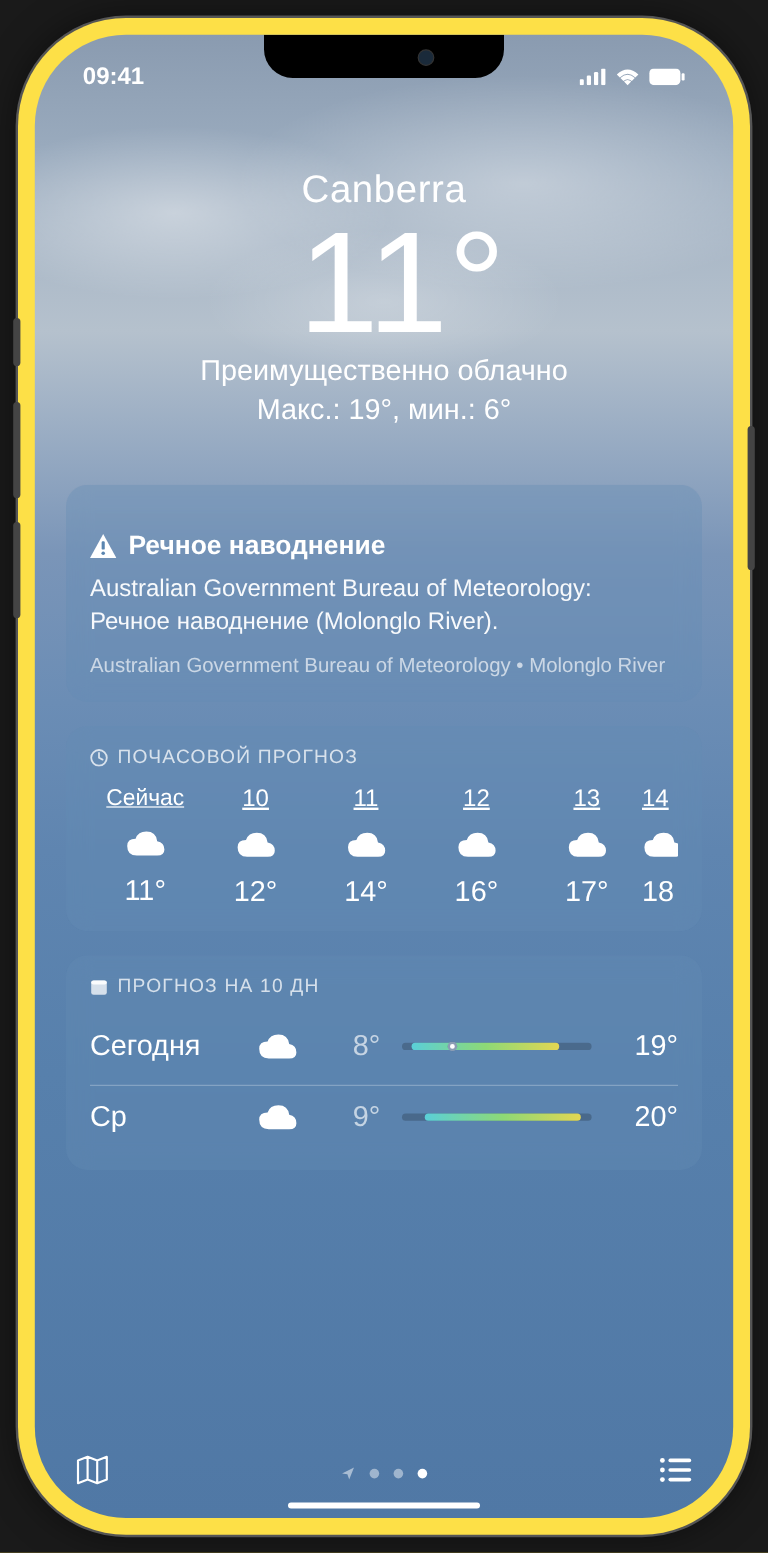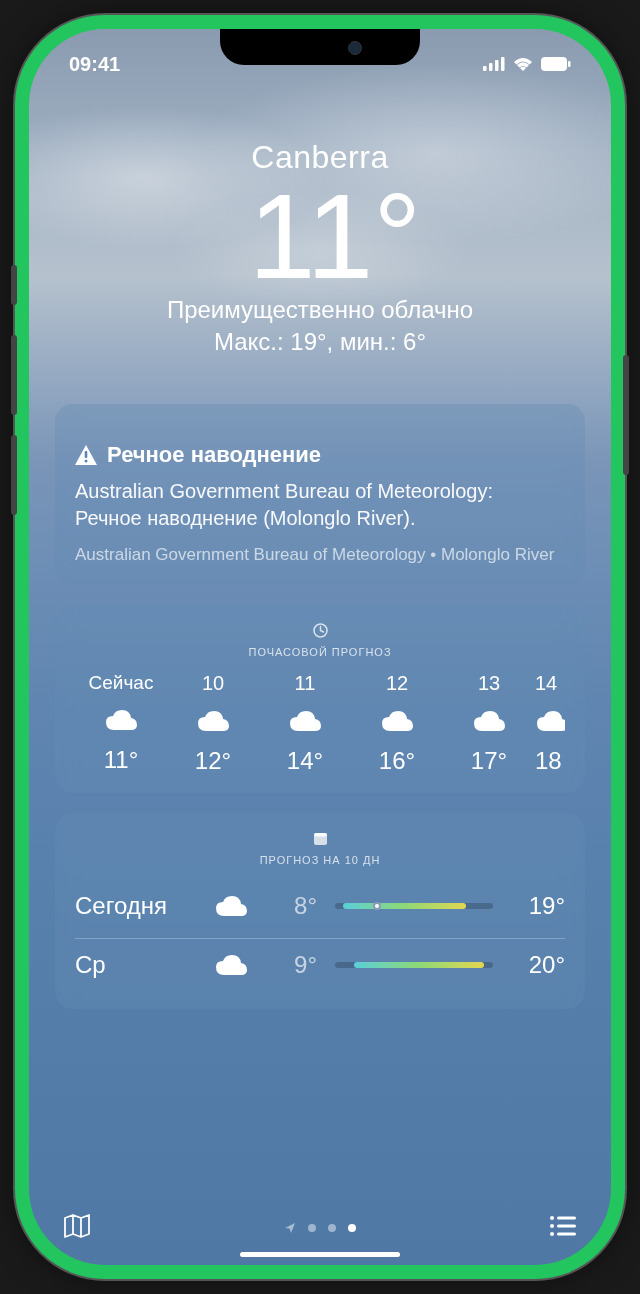--- a/index.html
+++ b/index.html
@@ -7,21 +7,21 @@
   background: #1a1a1a;
   display: flex;
   justify-content: center;
   align-items: center;
   min-height: 1294px;
   font-family: -apple-system, BlinkMacSystemFont, 'Segoe UI', Helvetica, Arial, sans-serif;
 }
 .phone {
   width: 610px;
   height: 1264px;
-  background: #22c55e;
+  background: #fde047;
   border-radius: 90px;
   padding: 14px;
   position: relative;
   box-shadow: 0 0 0 2px #555, 0 0 30px rgba(0,0,0,0.5);
 }
 .side-btn { position: absolute; background: #444; border-radius: 3px; }
 .side-btn.l1 { left: -4px; top: 250px; width: 6px; height: 40px; }
 .side-btn.l2 { left: -4px; top: 320px; width: 6px; height: 80px; }
 .side-btn.l3 { left: -4px; top: 420px; width: 6px; height: 80px; }
 .side-btn.r1 { right: -4px; top: 340px; width: 6px; height: 120px; }
@@ -71,25 +71,25 @@
   background: rgba(100, 140, 180, 0.35);
   backdrop-filter: blur(10px);
   border-radius: 18px;
   padding: 18px 20px;
   margin-top: 20px;
 }
 .card.first { margin-top: 48px; }
 .alert-head { display: flex; align-items: center; gap: 10px; font-size: 22px; font-weight: 600; margin-bottom: 10px; margin-top: 20px;}
 .alert-body { font-size: 20px; line-height: 1.35; margin-bottom: 12px; color: rgba(255,255,255,0.95);}
 .alert-src { font-size: 17px; color: rgba(255,255,255,0.65); line-height: 1.35;}
-.card-head { display: flex; align-items: center; gap: 8px; font-size: 11px; letter-spacing: 1px; color: rgba(255,255,255,0.75); margin-bottom: 14px; flex-direction: column;}
+.card-head { display: flex; align-items: center; gap: 8px; font-size: 16px; letter-spacing: 1px; color: rgba(255,255,255,0.75); margin-bottom: 14px;}
 .hourly-row { display: flex; gap: 0; overflow: hidden; }
 .hour-item { flex: 0 0 92px; display: flex; flex-direction: column; align-items: center; gap: 14px;}
 .hour-item:last-child { flex: 0 0 60px; align-items: flex-start;}
-.hour-label { font-size: 20px; font-weight: 500; }
+.hour-label { font-size: 20px; font-weight: 500; text-decoration: underline; }
 .hour-item:first-child .hour-label { font-size: 19px;}
 .hour-temp { font-size: 24px; font-weight: 500; }
 .cloud-icon { width: 34px; height: 24px; }
 .daily-row { display: flex; align-items: center; gap: 18px; padding: 12px 0; font-size: 24px;}
 .daily-row:first-of-type { border-bottom: 0.5px solid rgba(255,255,255,0.25); padding-bottom: 18px;}
 .day-name { width: 120px; font-weight: 400; }
 .day-icon { width: 36px; display: flex; justify-content: center;}
 .day-lo { width: 50px; text-align: right; color: rgba(255,255,255,0.65); }
 .day-bar { flex: 1; height: 6px; background: rgba(0,0,0,0.2); border-radius: 3px; position: relative; overflow: visible;}
 .day-bar-fill {

